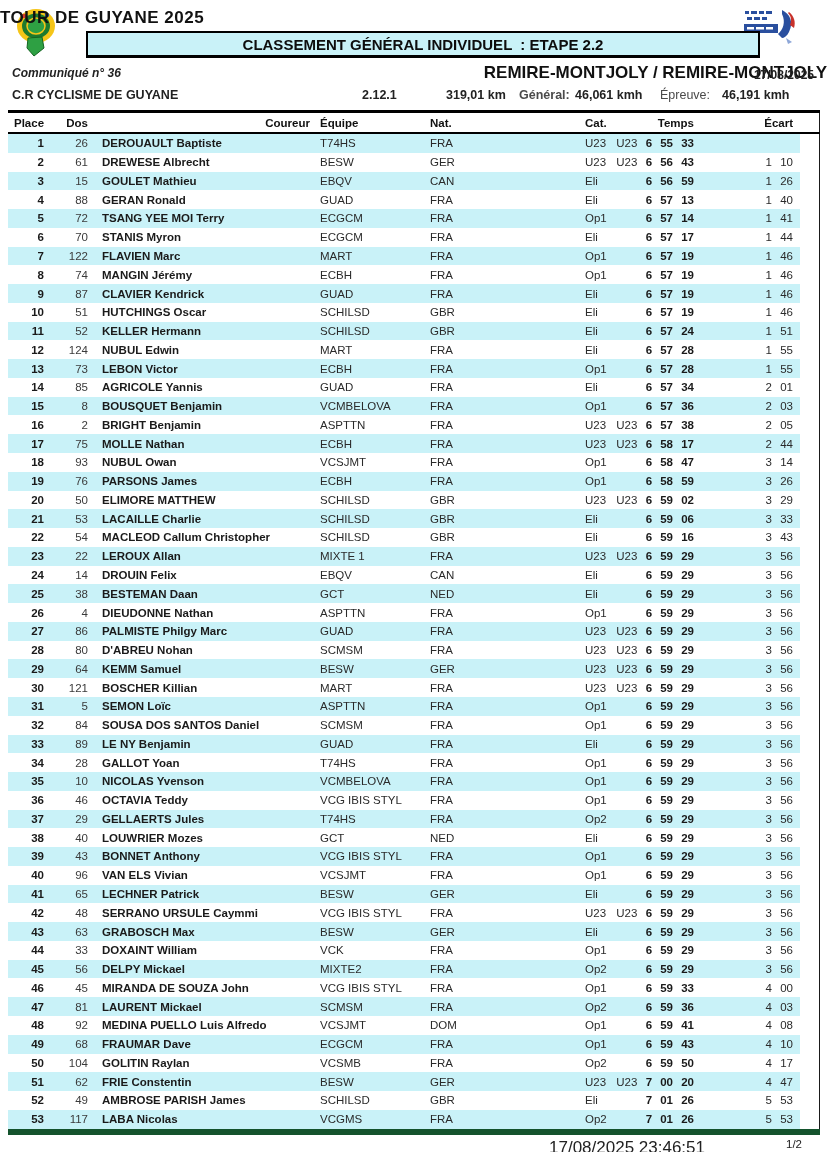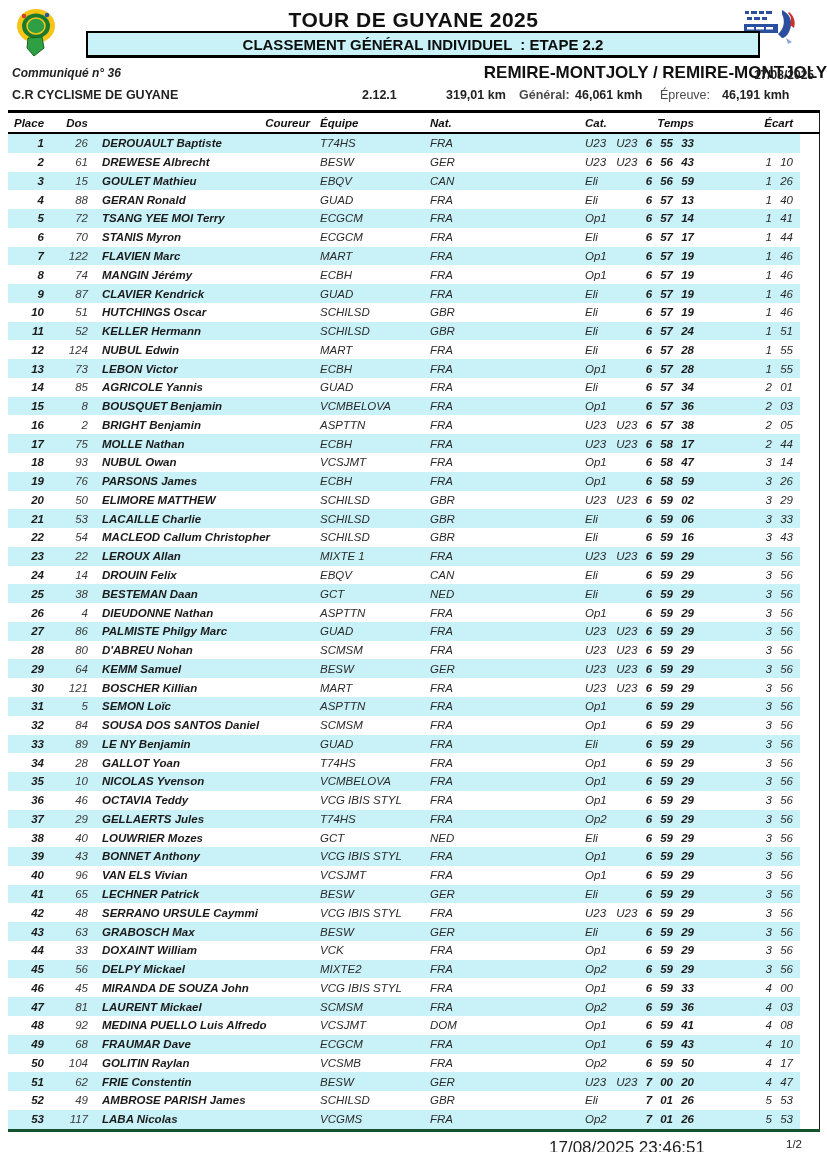--- a/index.html
+++ b/index.html
@@ -2,22 +2,22 @@
 <html style="--cyan: #c9f2f8;"><head>
 <meta charset="utf-8">
 <style>
   html,body{margin:0;padding:0;background:#ffffff;}
   .page{
     position:relative;width:827px;height:1152px;background:#ffffff;overflow:hidden;
     font-family:"Liberation Sans", sans-serif;color:#1c1c1c;
   }
   
   .doc-title{
-    position:absolute;left:0;top:8px;width:827px;text-align:center;
-    font-size:21px;font-weight:bold;letter-spacing:.5px;color:#111;
+    position:absolute;left:0;top:8px;width:827px;
+    font-size:17px;font-weight:bold;letter-spacing:.5px;color:#111;
   }
   .club-logo{position:absolute;left:14px;top:4px;width:44px;height:54px;}
   .fed-logo{position:absolute;left:742px;top:8px;width:58px;height:42px;}
   .banner{
     position:absolute;left:86px;top:31px;width:670px;height:22px;
     background:var(--cyan,#c9f2f8);border:2px solid #000;border-bottom-width:3px;
     display:flex;align-items:center;justify-content:center;
     font-size:15px;font-weight:bold;white-space:pre;color:#0d0d0d;
   }
   .communique{position:absolute;left:12px;top:66px;font-size:12px;font-weight:bold;font-style:italic;color:#222;}
@@ -27,21 +27,21 @@
   .org{position:absolute;left:12px;top:0;font-weight:bold;color:#222;}
   .stage-code{position:absolute;left:362px;top:0;font-weight:bold;color:#222;}
   .distance{position:absolute;left:446px;top:0;font-weight:bold;color:#222;}
   .gen-label{position:absolute;left:519px;top:0;font-weight:bold;color:#4a4a4a;}
   .gen-value{position:absolute;left:575px;top:0;font-weight:bold;color:#222;}
   .epr-label{position:absolute;left:660px;top:0;font-weight:normal;color:#4a4a4a;}
   .epr-value{position:absolute;left:722px;top:0;font-weight:bold;color:#222;}
   
   .table-wrap{position:absolute;left:8px;top:110px;width:811px;}
   table{border-collapse:collapse;table-layout:fixed;width:811px;
-        border-top:3px solid #000;border-bottom:3px solid #14532d;border-right:1px solid #1a1a1a;font-style:italic;}
+        border-top:3px solid #000;border-bottom:6px solid #14532d;border-right:1px solid #1a1a1a;}
   col.w-place{width:44px}col.w-dos{width:40px}col.w-coureur{width:218px}
   col.w-equipe{width:110px}col.w-nat{width:153px}col.w-cat{width:67px}
   col.w-temps{width:60px}col.w-ecart{width:100px}col.w-filler{width:19px}
   thead th{
     height:19px;border-bottom:2px solid #000;font-size:11.5px;font-weight:bold;
     color:#111;padding:0;vertical-align:middle;text-align:left;
   }
   th.h-place{padding-left:6px;}
   th.h-dos{text-align:right;padding-right:4px;}
   th.h-coureur{padding-left:10px;text-align:right;}

